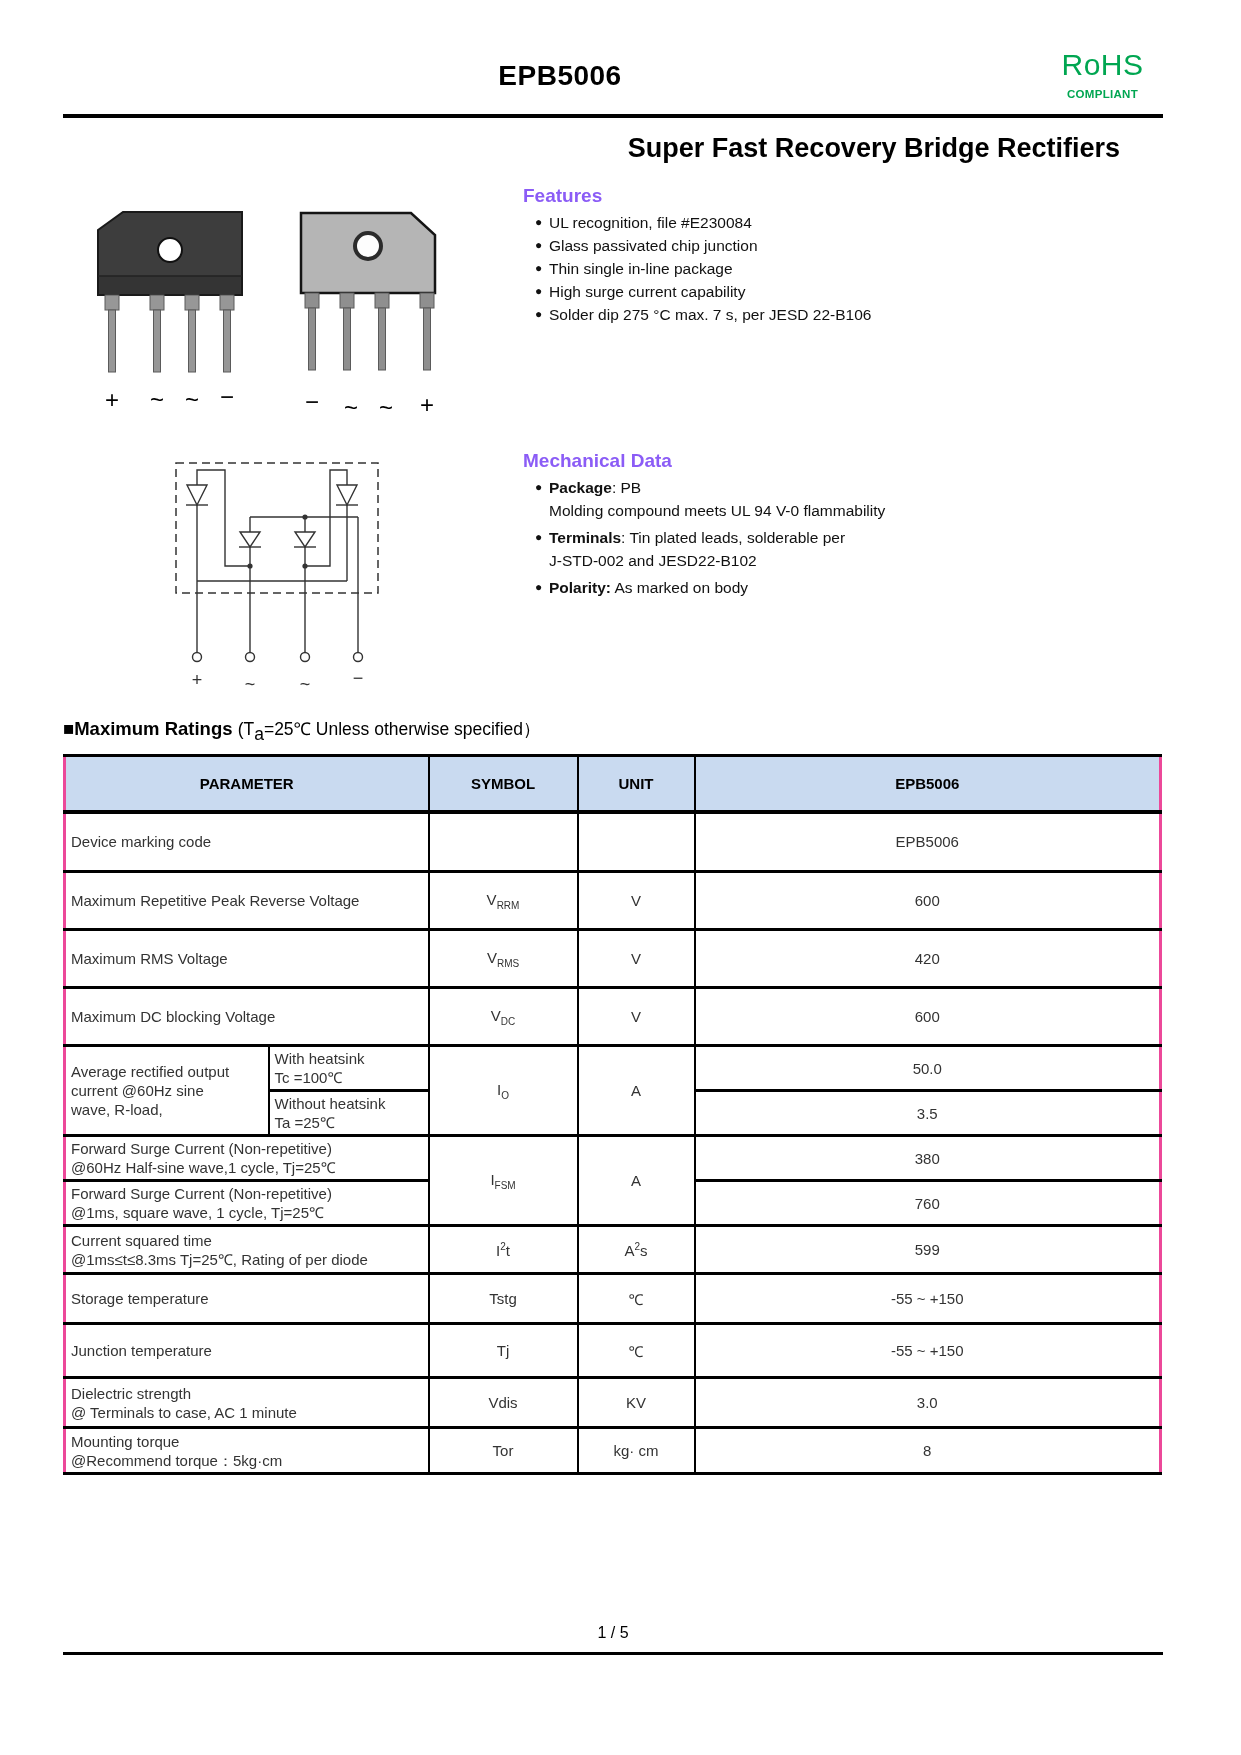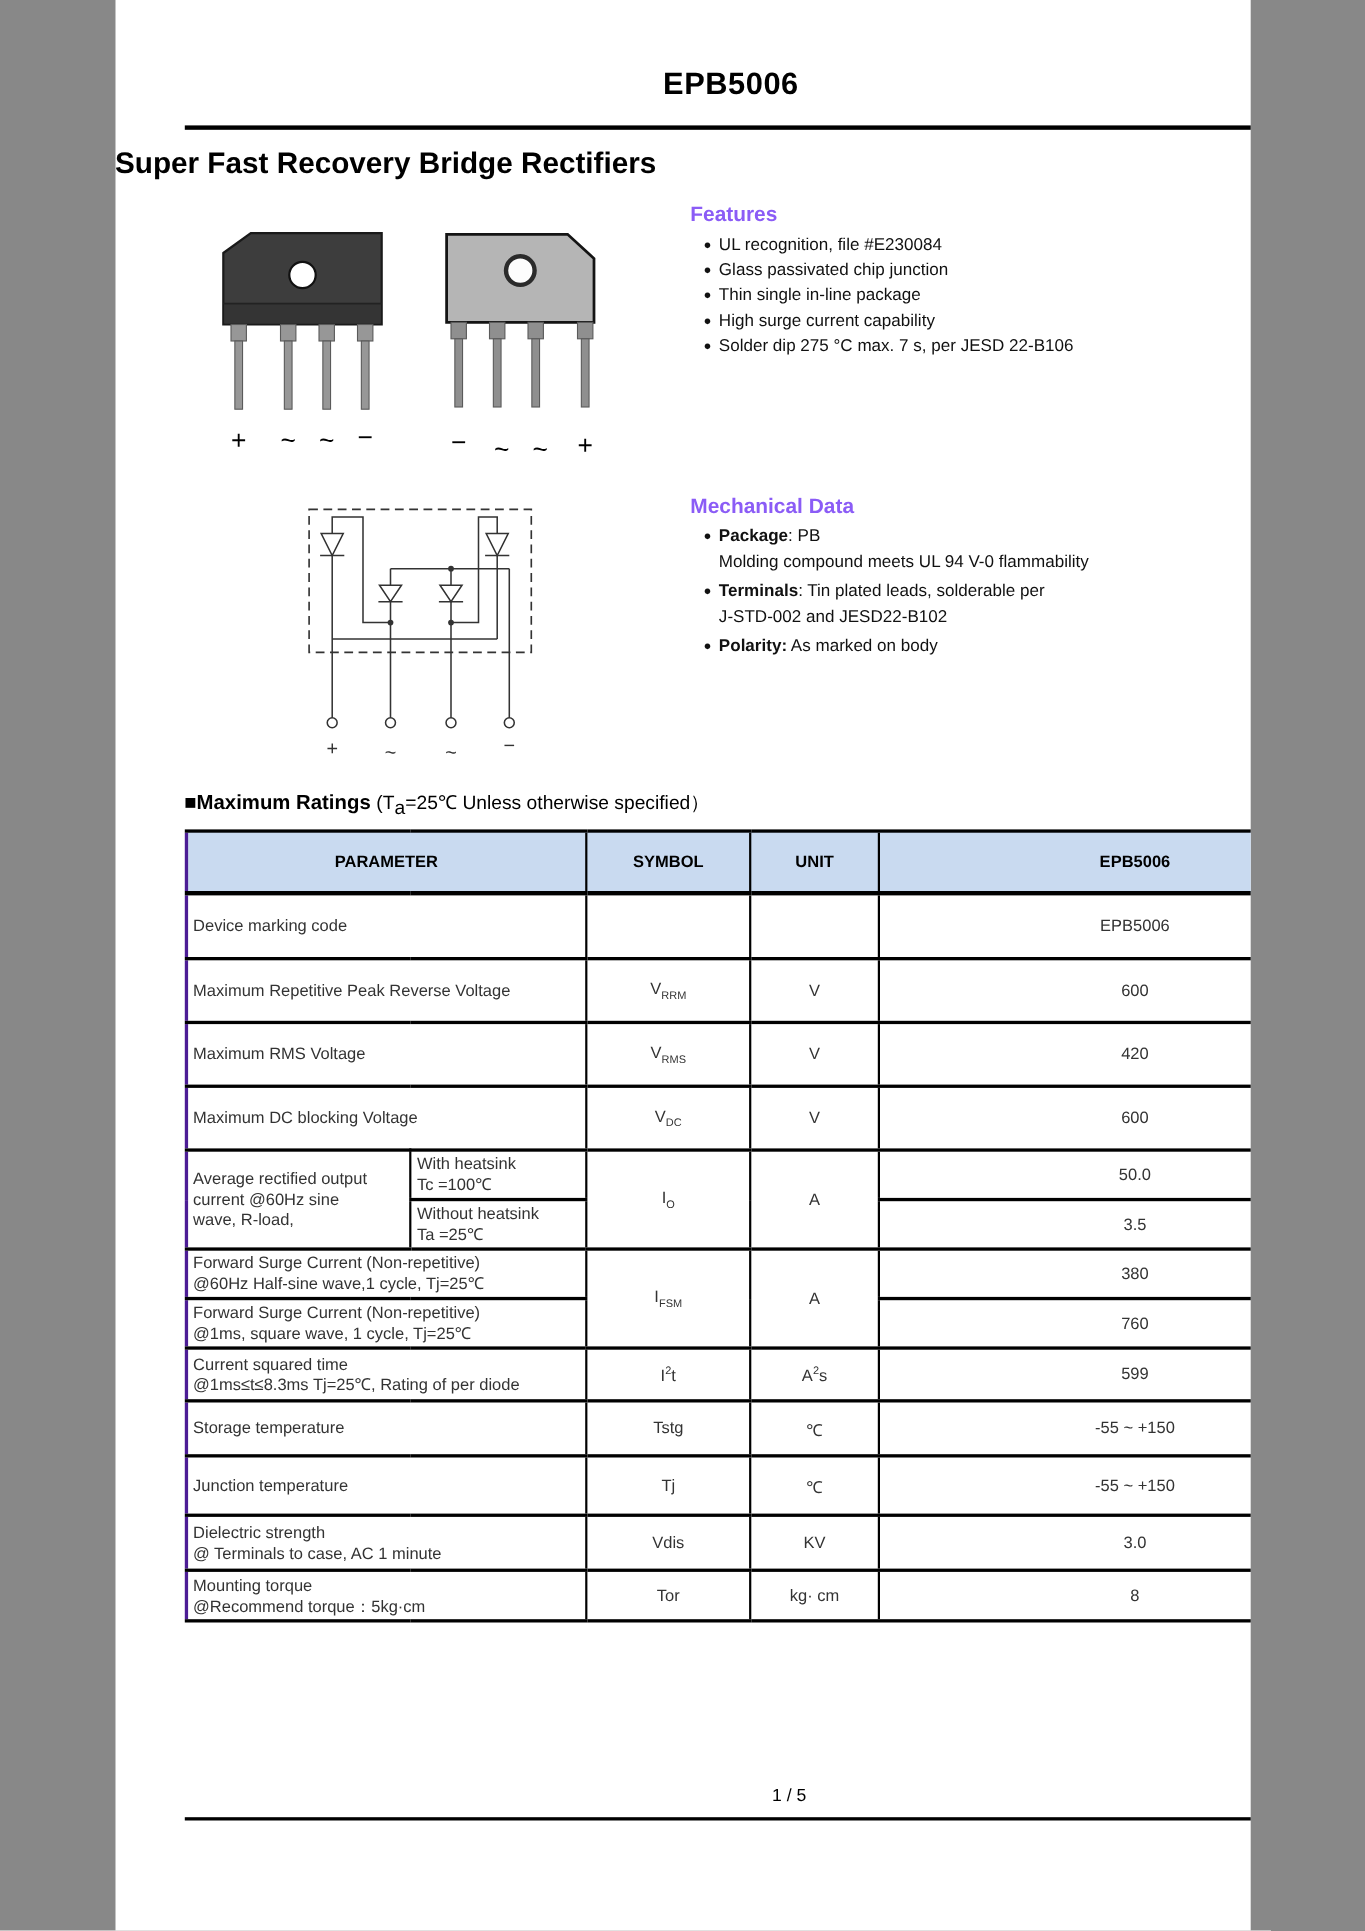--- a/index.html
+++ b/index.html
@@ -1,27 +1,27 @@
 <!DOCTYPE html>
 <html><head>
 <meta charset="utf-8">
 <style>
   * { margin:0; padding:0; box-sizing:border-box; }
   body { background:#888; font-family:"Liberation Sans", sans-serif; }
-  #page { position:relative; width:1032px; height:1755px; background:#fff; margin:0 auto; overflow:hidden; color:#000; }
+  #page { position:relative; width:1241px; height:1755px; background:#fff; margin:0 auto; overflow:hidden; color:#000; }
 
   .abs { position:absolute; }
 
   
   #part-number { left:0; top:60px; width:1120px; text-align:center; font-size:28px; font-weight:bold; letter-spacing:.5px; }
   #rohs-box { left:1040px; top:48px; width:125px; text-align:center; }
   #rohs-main { font-size:30px; font-weight:normal; letter-spacing:.5px; }
   #rohs-sub { font-size:11.5px; font-weight:bold; margin-top:6px; letter-spacing:.3px; }
   #header-rule { left:63px; top:114px; width:1100px; height:4px; background:#000; }
-  #doc-title { left:0; top:133px; width:1120px; text-align:left; font-size:27px; font-weight:bold; }
+  #doc-title { left:0; top:133px; width:1120px; text-align:right; font-size:27px; font-weight:bold; }
 
   
   .section-heading { font-size:19px; font-weight:bold; color:#8b5cf6; }
   #features-block { left:523px; top:185px; width:560px; }
   .bullet-list { list-style:none; margin-top:4px; }
   .bullet-list li { position:relative; padding-left:26px; font-size:15.5px; line-height:23px; color:#111; }
   .bullet-list li .dot { position:absolute; left:12px; top:0; font-size:12px; line-height:23px; }
   #applications-block { left:523px; top:338px; width:560px; }
   #applications-block .body-line { margin-left:26px; font-size:15.5px; line-height:23px; color:#111; }
   #applications-block .body-line:first-of-type { margin-top:5px; }
@@ -34,21 +34,21 @@
   #ratings-heading .cond { font-weight:normal; font-size:17.5px; }
   #ratings-heading sub { font-size:12px; }
 
   
   #ratings-table { left:63px; top:754px; border-collapse:collapse; table-layout:fixed; width:1096px; }
   #ratings-table th, #ratings-table td {
     border-left:2px solid #000; border-right:2px solid #000;
     border-top:3px solid #000; border-bottom:3px solid #000;
     vertical-align:middle; font-size:15px; color:#333;
   }
-  #ratings-table { border:3px solid #4c1d95;padding-left:24px; }
+  #ratings-table { border:3px solid #ec4899;padding-left:24px; }
   #ratings-table th { background:#c9daf0; color:#000; font-weight:bold; text-align:center; border-bottom:4px solid #000; }
   td.param { text-align:left; padding:2px 5px; line-height:19px; }
   td.center { text-align:center; }
   sub.sym { font-size:10px; }
   sup.sym { font-size:10px; }
   tr.rh-56 { height:56px; } tr.rh-60 { height:60px; } tr.rh-58 { height:58px; }
   tr.rh-44 { height:44px; } tr.rh-43 { height:43px; } tr.rh-48 { height:48px; }
   tr.rh-46 { height:46px; } tr.rh-50 { height:50px; } tr.rh-54 { height:54px; }
 
   

